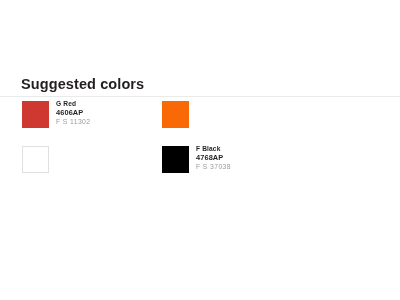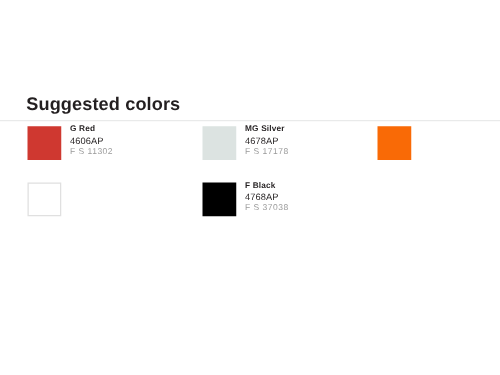--- a/index.html
+++ b/index.html
@@ -87,21 +87,21 @@
   .color-name {
     font-size: 6.6px;
     font-weight: bold;
     color: #231f20;
     white-space: nowrap;
     letter-spacing: 0.15px;
   }
 
   .color-code {
     font-size: 7.4px;
-    font-weight: normal;
+    font-weight: bold;
     color: #231f20;
     white-space: nowrap;
     letter-spacing: 0.1px;
     margin-top: 1.5px;
   }
 
   .color-ref {
     font-size: 6.8px;
     font-weight: normal;
     color: #9a9a9a;
@@ -125,28 +125,20 @@
 
       <div class="color-cell">
         <div class="swatch" style="background: rgb(207, 56, 48);"></div>
         <div class="swatch-text">
           <div class="color-name" style="color: rgb(35, 31, 32);">G Red</div>
           <div class="color-code" style="color: rgb(35, 31, 32);">4606AP</div>
           <div class="color-ref" style="color: rgb(154, 154, 154);">F S 11302</div>
         </div>
       </div>
 
-      <div class="color-cell">
-        <div class="swatch" style="background: rgb(220, 227, 225);"></div>
-        <div class="swatch-text">
-          <div class="color-name" style="color: rgb(35, 31, 32);">MG Silver</div>
-          <div class="color-code" style="color: rgb(35, 31, 32);">4678AP</div>
-          <div class="color-ref" style="color: rgb(154, 154, 154);">F S 17178</div>
-        </div>
-      </div>
 
       <div class="color-cell">
         <div class="swatch" style="background: rgb(249, 106, 6);"></div>
       </div>
 
     </div>
 
     <div class="grid-row row-2">
 
       <div class="color-cell">

